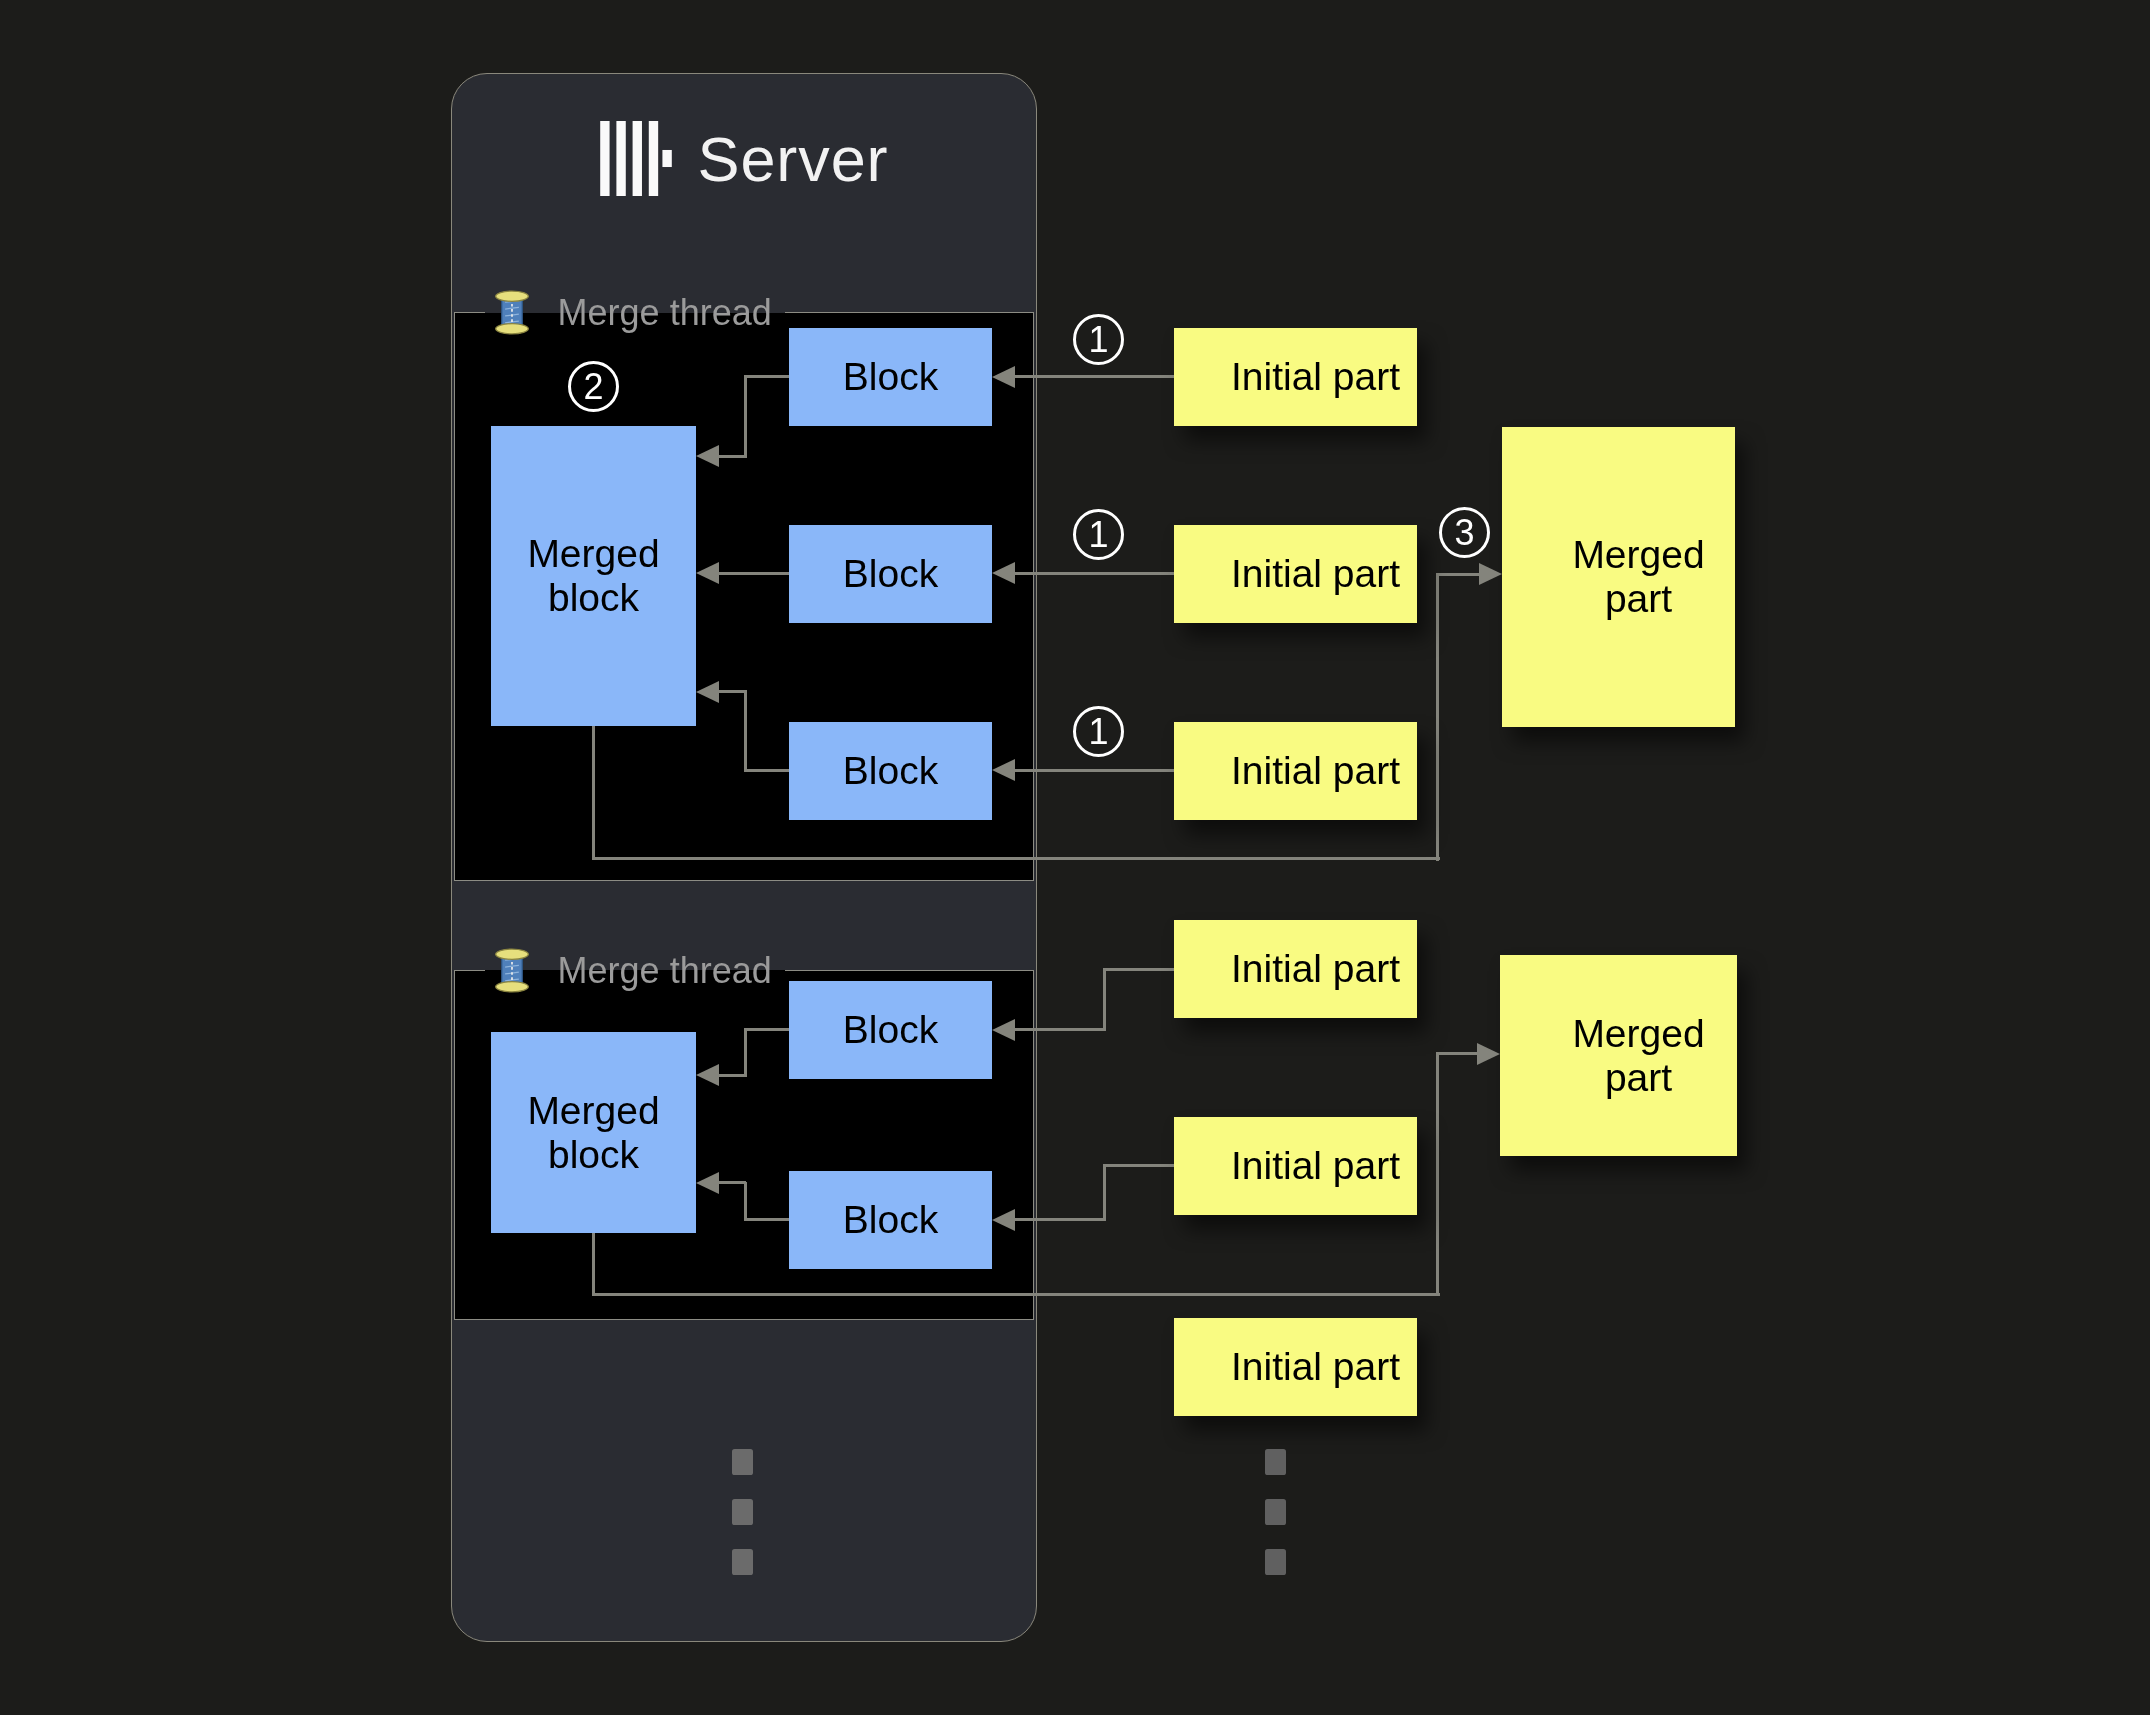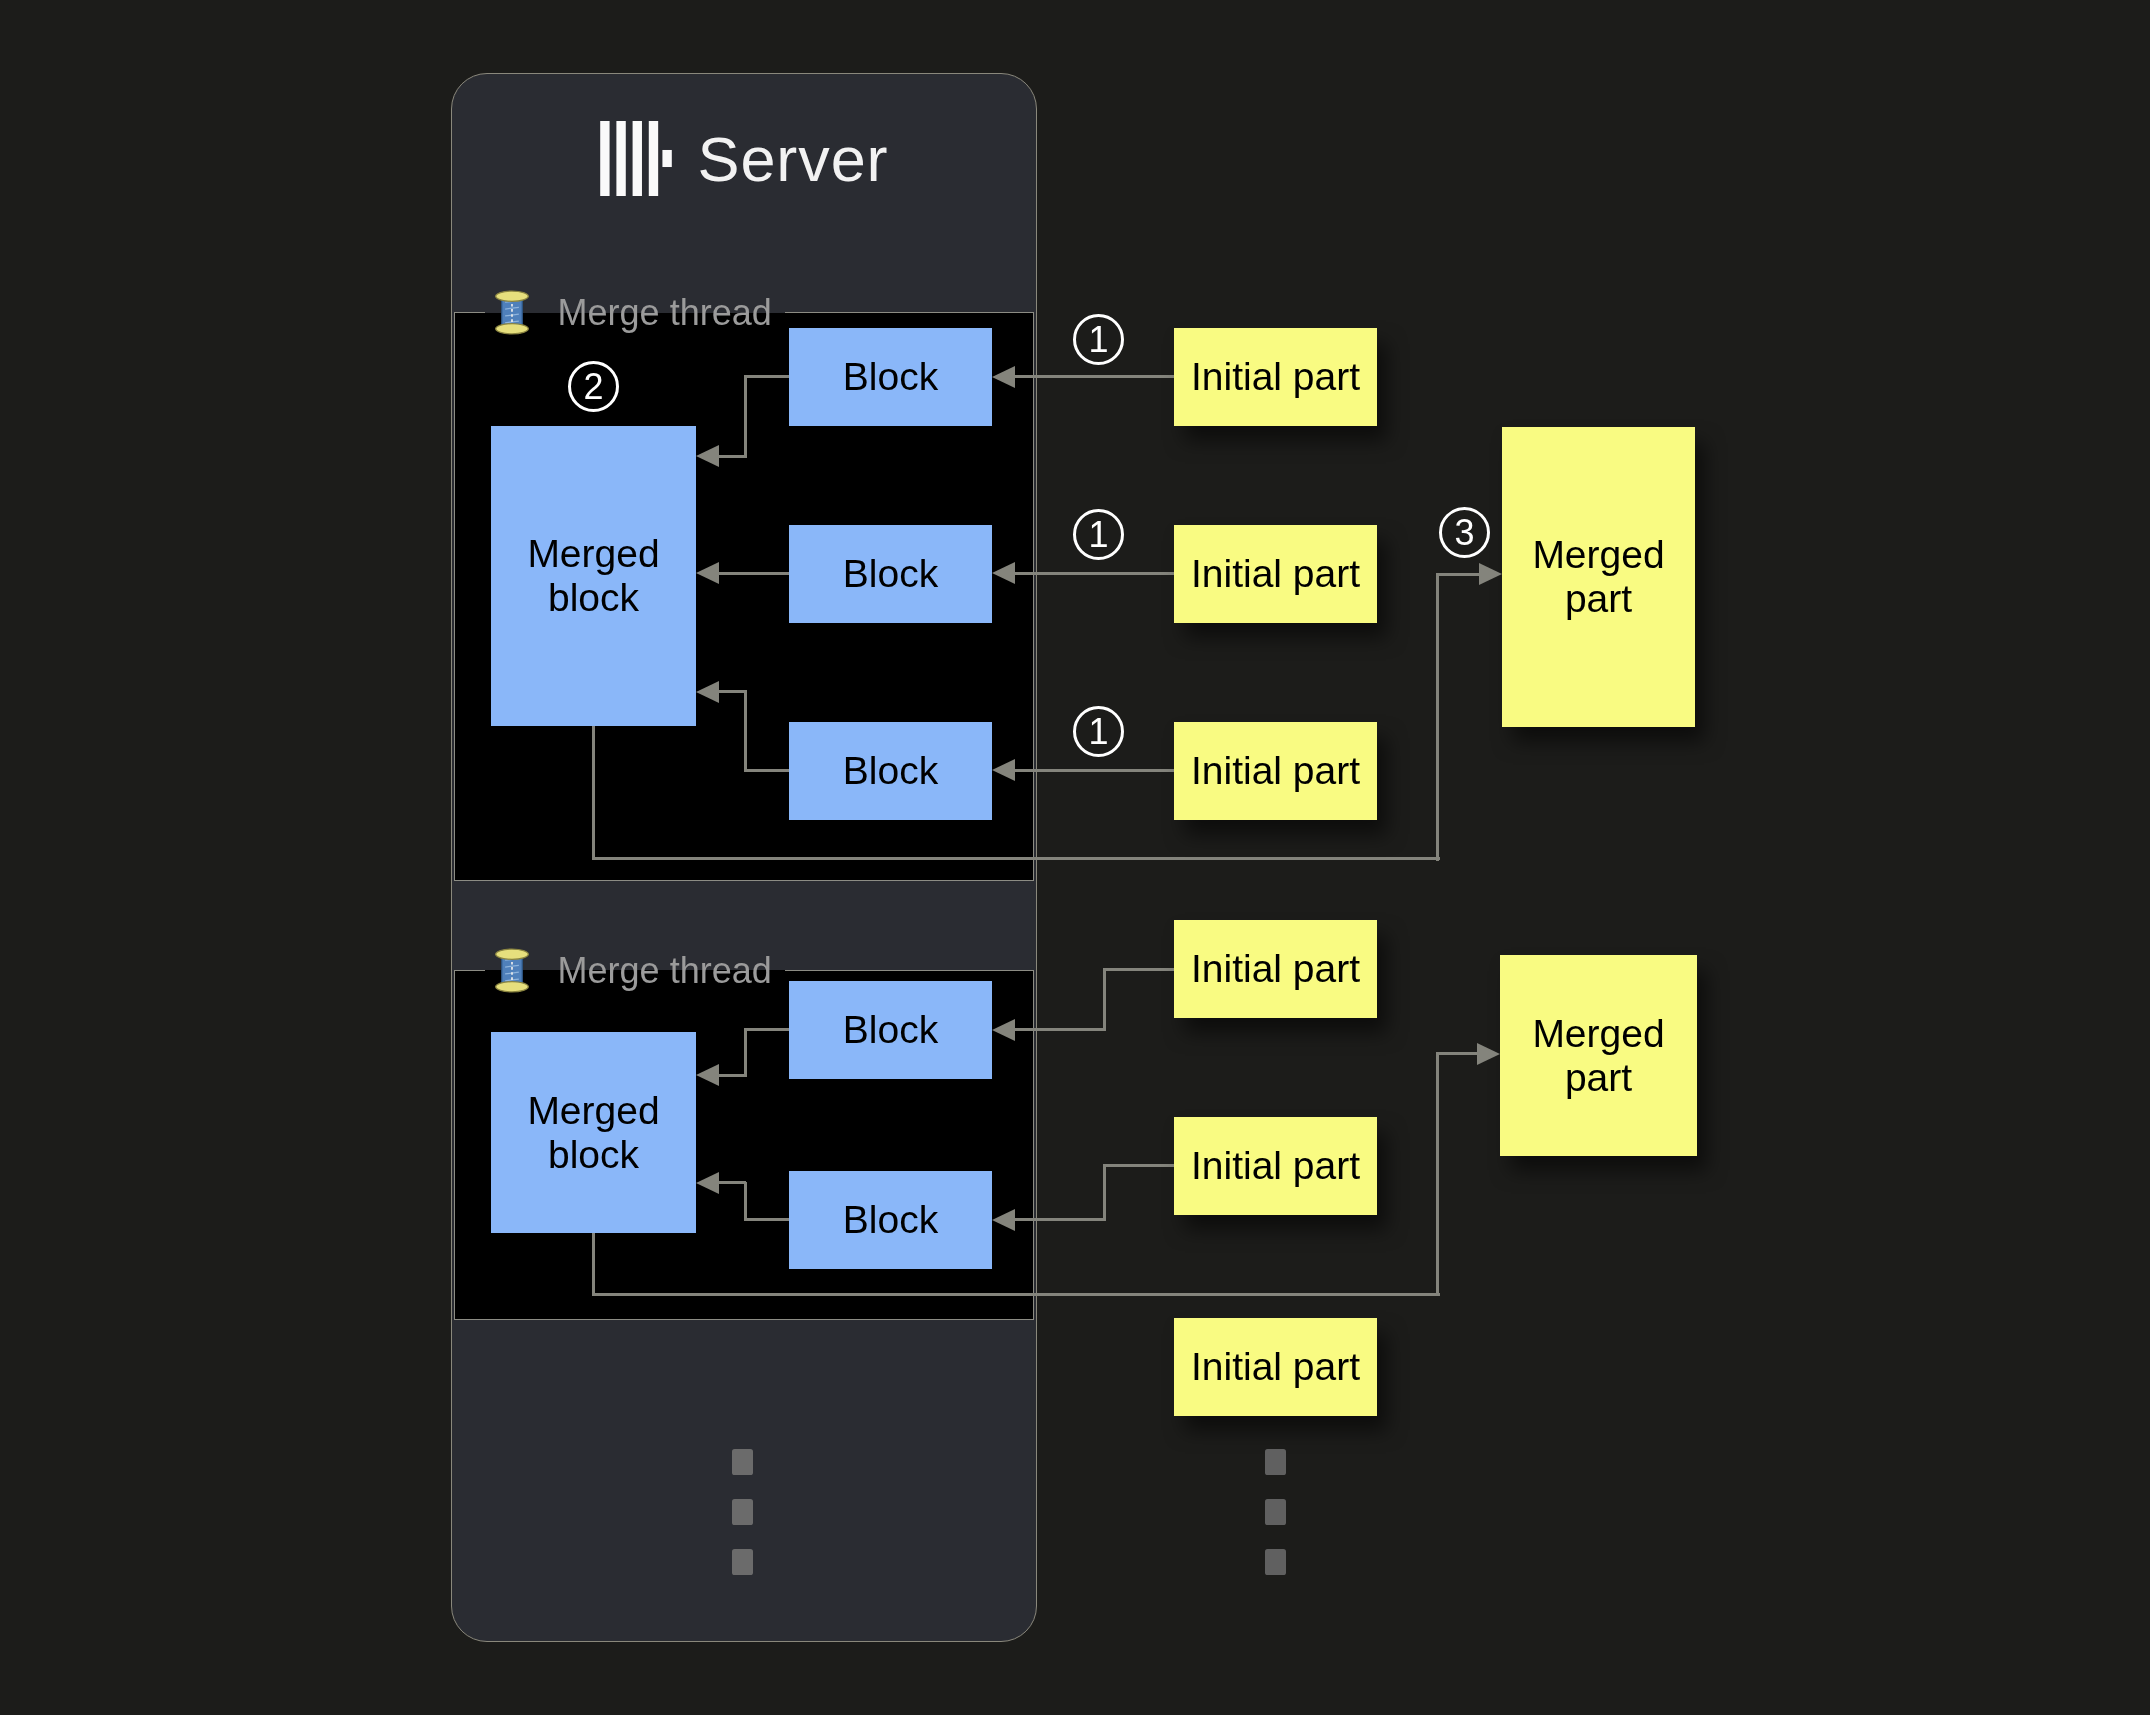--- a/index.html
+++ b/index.html
@@ -21,21 +21,21 @@
   .mtlabel{position:absolute;display:flex;align-items:center;gap:28px;height:55px;
            padding:0 13.7px 0 8.6px;
            background:linear-gradient(180deg,#2a2c32 0%,#2a2c32 50%,#000 50%,#000 100%);}
   .mtlabel span{color:#9b9b9b;font-size:36px;white-space:nowrap;}
 
   
   .bluebox{position:absolute;background:#8ab7f9;color:#000;display:flex;align-items:center;
            justify-content:center;text-align:center;font-size:39px;line-height:1.12;}
   .ylwbox{position:absolute;background:#f9fb82;color:#000;display:flex;align-items:center;
           justify-content:center;text-align:center;font-size:39px;line-height:1.12;
-          box-shadow:10.3px 15.4px 19px rgba(0,0,0,0.55);}
+          box-shadow:10.3px 15.4px 19px rgba(0,0,0,0.55);padding-left:40px;}
 
   
   .ln{position:absolute;background:#84847c;}
   .arrl{position:absolute;width:0;height:0;border-top:11px solid transparent;
         border-bottom:11px solid transparent;border-right:23px solid #84847c;}
   .arrr{position:absolute;width:0;height:0;border-top:11px solid transparent;
         border-bottom:11px solid transparent;border-left:23px solid #84847c;}
 
   
   .stepnum{position:absolute;width:45px;height:45px;border:3.4px solid #fff;border-radius:50%;

